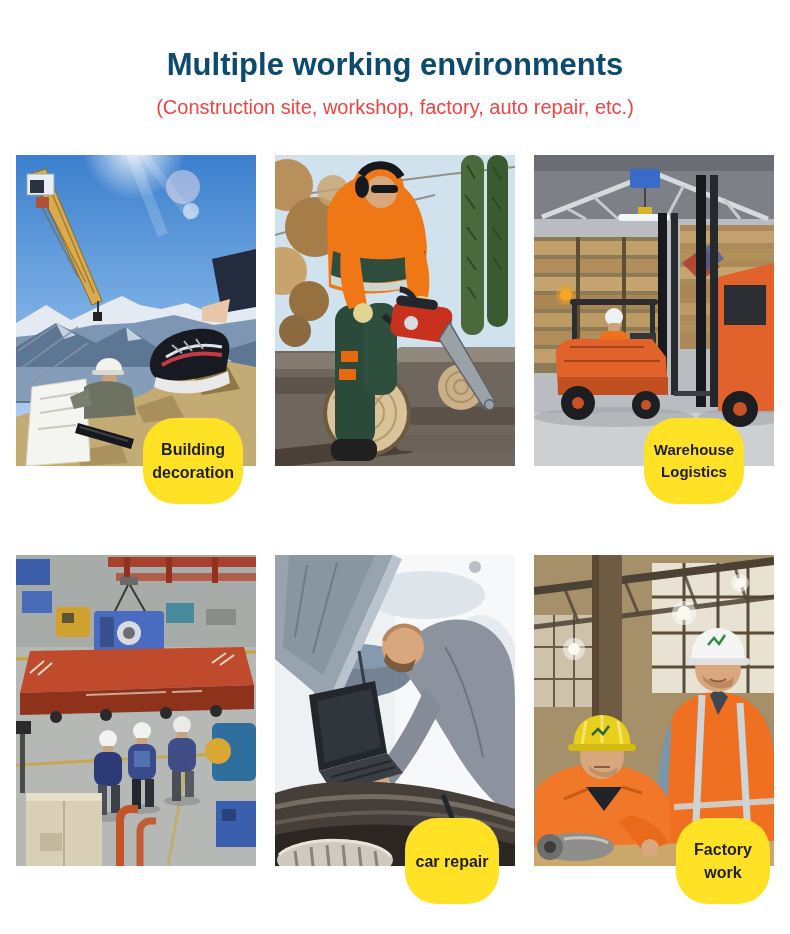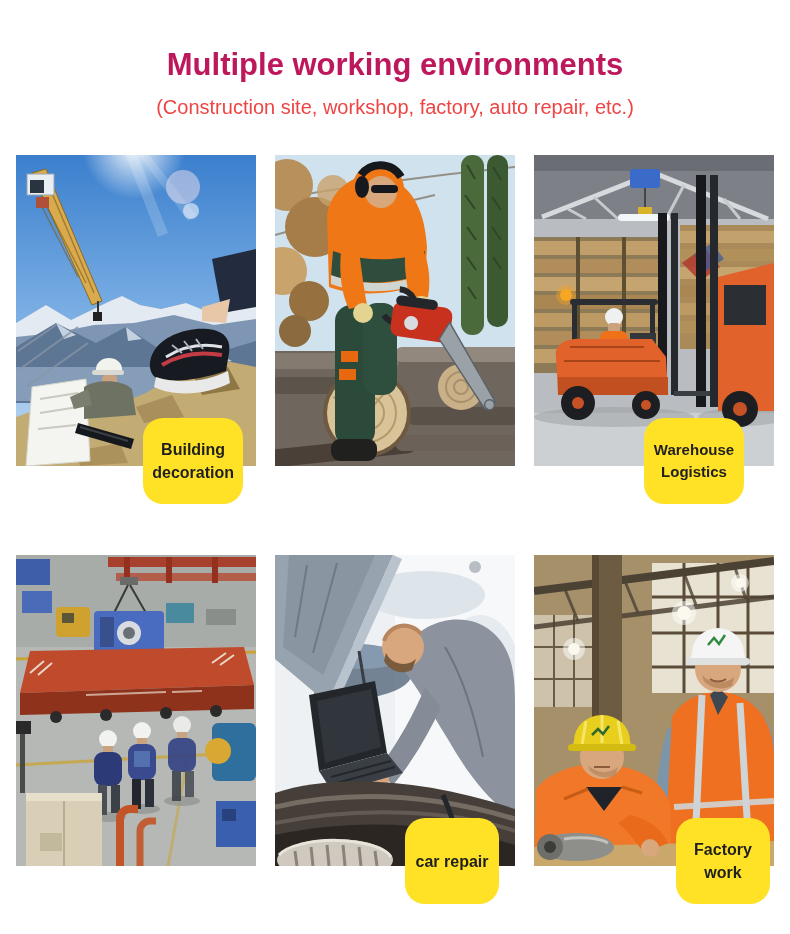--- a/index.html
+++ b/index.html
@@ -1,26 +1,26 @@
 <!DOCTYPE html>
 <html style="--badge-yellow: #FFE226; --badge-text: #1F1F1F;"><head>
 <meta charset="utf-8">
 <style>
   html,body{margin:0;padding:0;background:#ffffff;}
   body{width:790px;height:934px;overflow:hidden;font-family:"Liberation Sans",sans-serif;position:relative;}
   .header{text-align:center;padding-top:48px;}
-  .title{font-size:31px;font-weight:700;color:#be185d;margin:0;line-height:1.1;}
+  .title{font-size:31px;font-weight:700;color:#0c4a6e;margin:0;line-height:1.1;}
   .subtitle{font-size:20px;font-weight:400;color:#ef4444;margin-top:14px;}
   .grid{margin-top:36px;display:grid;grid-template-columns:repeat(3,240px);column-gap:19px;row-gap:89px;justify-content:center;}
   .card{position:relative;width:240px;height:311px;}
   .photo{position:absolute;inset:0;width:240px;height:311px;display:block;}
   .badge{
     position:absolute;right:13px;top:263px;z-index:3;
     min-width:94px;height:86px;padding:4px 9px;box-sizing:border-box;
-    background:var(--badge-yellow,#ffe226);border-radius:20px;
+    background:var(--badge-yellow,#ffe226);border-radius:32px;
     display:flex;align-items:center;justify-content:center;text-align:center;
     font-weight:700;font-size:16px;line-height:1.45;color:var(--badge-text,#1f1f1f);
     white-space:pre-line;
   }
   .card-2 .badge{font-size:15px;right:30px;min-width:100px;}
   .card-3 .badge{font-size:13px;min-width:112px;right:10px;}
   .card-4 .badge{right:16px;}
   .card-5 .badge{right:4px;}
 </style>
 </head>

